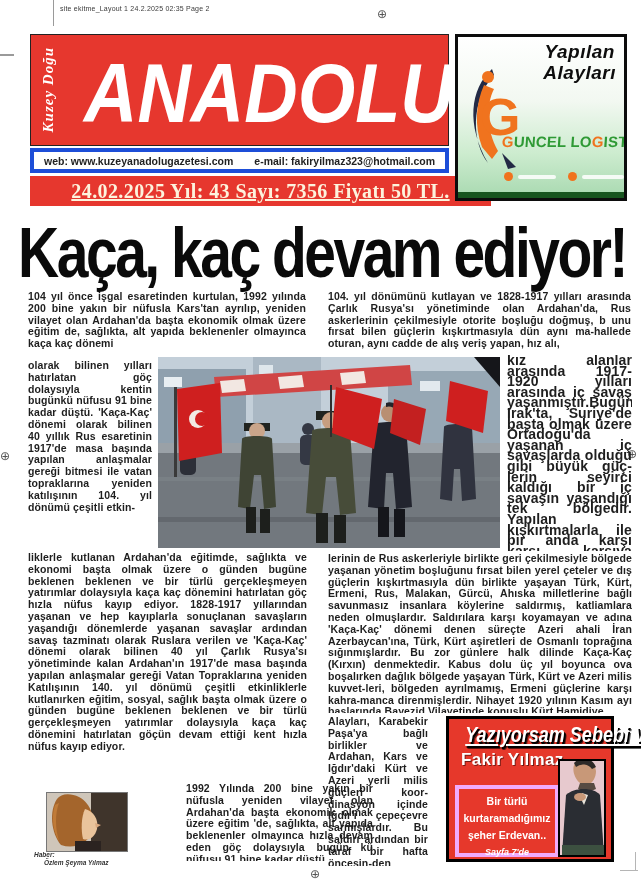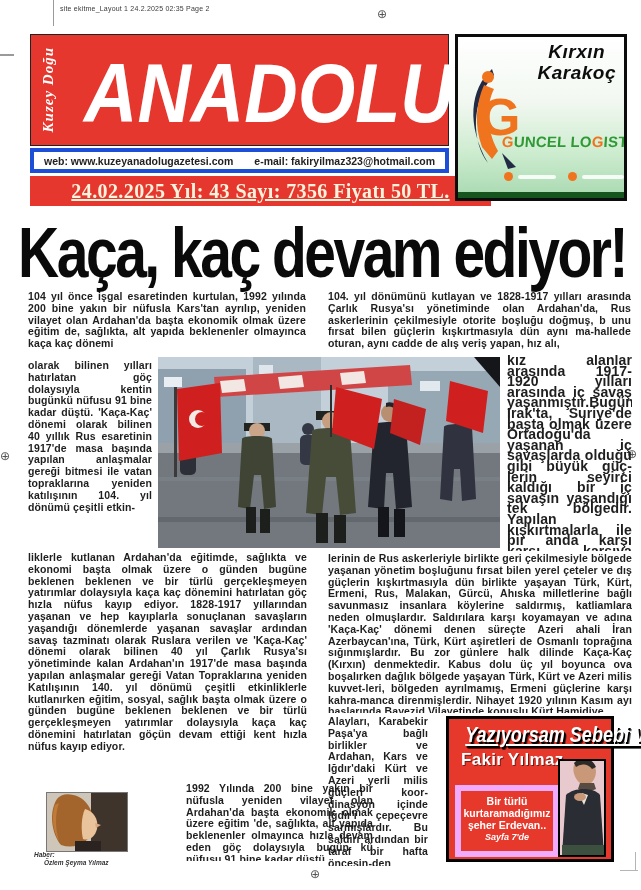--- a/index.html
+++ b/index.html
@@ -57,22 +57,22 @@
   .credit{position:absolute;left:34px;top:851px;width:108px;font-size:6.5px;font-weight:700;font-style:italic;
           color:#333;line-height:7.5px;}
   
   .fy{position:absolute;left:446px;top:716px;width:168px;height:146px;box-sizing:border-box;border:3px solid #000;
       background:#e6382b;}
   .fybanner{margin:3px 2px 0 2px;text-align:center;font-weight:700;font-style:italic;font-size:22px;color:#fff;
             white-space:nowrap;transform:scaleX(.82);transform-origin:center;text-decoration:underline;
             text-shadow:2px 2px 0 #000, 3px 3px 0 rgba(0,0,0,.6);}
   .fyname{margin:2px 0 0 12px;font-weight:700;font-size:17px;color:#fff;letter-spacing:.3px;
           text-shadow:1px 1px 0 rgba(0,0,0,.5);}
-  .fyinner{position:absolute;left:6px;top:66px;width:104px;height:72px;box-sizing:border-box;border:6px solid #f0abfc;
-           background:#e6382b;text-align:center;color:#fff;font-weight:700;font-size:10.5px;line-height:12px;
+  .fyinner{position:absolute;left:6px;top:66px;width:104px;height:72px;box-sizing:border-box;border:4px solid #f0abfc;
+           background:#e6382b;text-align:center;color:#fff;font-weight:700;font-size:10.5px;line-height:17px;
            padding-top:4px;}
   .fypage{font-size:9px;font-style:italic;margin-top:0;}
   .fyphoto{position:absolute;right:5px;top:40px;border:2px solid #000;}
 </style>
 </head>
 <body>
 
 <div class="page">
 
   <div class="slug">site ekitme_Layout 1  24.2.2025  02:35  Page 2</div>
@@ -94,22 +94,22 @@
   <div class="infobar">
     <span>web: www.kuzeyanadolugazetesi.com</span>
     <span>e-mail: fakiryilmaz323@hotmail.com</span>
   </div>
   <div class="datebar">
     <span>24.02.2025 Yıl: 43  Sayı: 7356 Fiyatı 50 TL.</span>
   </div>
 
   <div class="ad">
     <div class="adname">
-      <div>Kırxın</div>
-      <div>Karakoç</div>
+      <div>Yapılan</div>
+      <div>Alayları</div>
     </div>
     <svg class="adlogo" width="68" height="112" viewBox="0 0 68 112">
       <path d="M34,6 C12,26 8,62 30,100 C14,80 12,38 36,12 Z" fill="#232a45"></path>
       <circle cx="30" cy="14" r="6" fill="#f0731e"></circle>
       <path d="M26,22 C18,40 16,62 24,84 L34,96 L40,88 C28,66 28,42 36,26 Z" fill="#f0731e"></path>
       <text x="22" y="72" font-family="Liberation Sans, sans-serif" font-weight="bold" font-size="52" fill="#f0731e">G</text>
       <path d="M44,90 L58,104 L50,106 Z" fill="#232a45"></path>
     </svg>
     <div class="adbrand"><span class="og">G</span><span>UNCEL LO</span><span class="og">G</span><span>ISTIC</span></div>
     <div class="adcontact">

